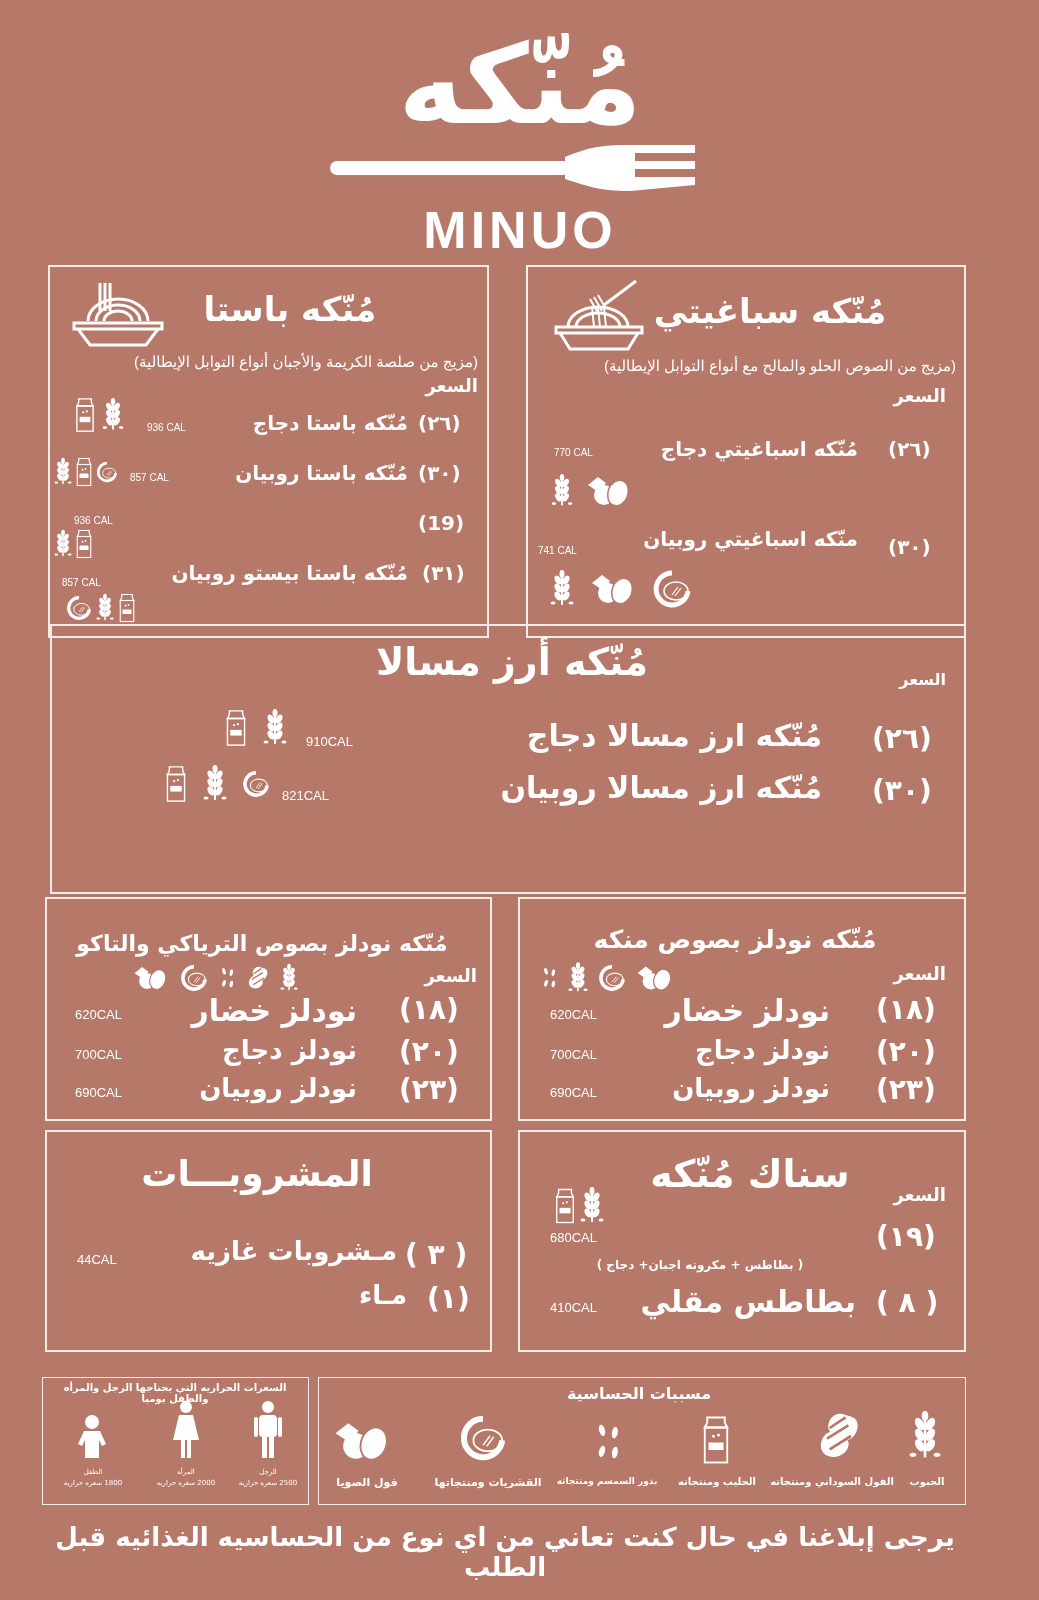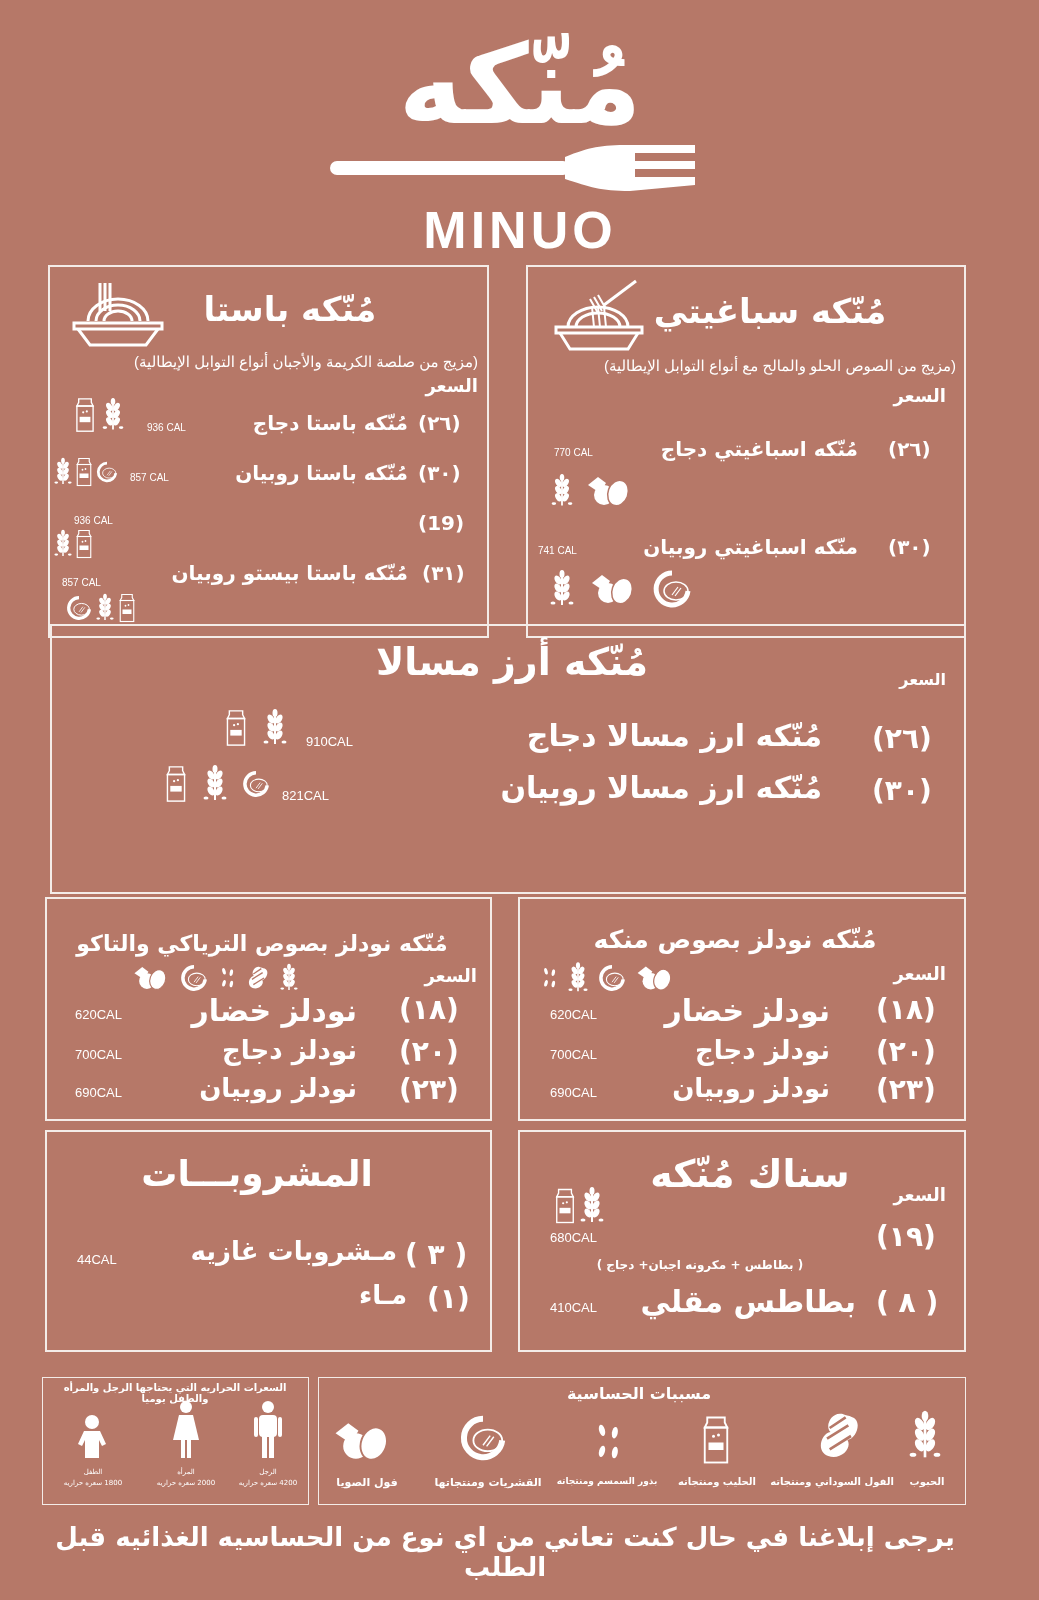--- a/index.html
+++ b/index.html
@@ -194,21 +194,21 @@
   <div class="icons" style="left:22px;top:206px;gap:10px;">
     <svg width="24" height="36">
         <use href="#s-wheat"></use>
       </svg>
     <svg width="48" height="36">
         <use href="#s-soy"></use>
       </svg>
   </div>
 
   <div class="abs price" style="left:360px;top:268px;">(٣٠)</div>
-  <div class="abs name rtl" style="left:60px;top:268px;width:270px;text-align:right;">منّكه اسباغيتي روبيان</div>
+  <div class="abs name rtl" style="left:60px;top:260px;width:270px;text-align:right;">منّكه اسباغيتي روبيان</div>
   <div class="abs cal" style="left:10px;top:278px;">741 CAL</div>
   <div class="icons" style="left:22px;top:302px;gap:14px;">
     <svg width="24" height="40">
         <use href="#s-wheat"></use>
       </svg>
     <svg width="48" height="36">
         <use href="#s-soy"></use>
       </svg>
     <svg width="44" height="40">
         <use href="#s-shrimp"></use>
@@ -346,21 +346,21 @@
   <svg class="abs" style="left:210px;top:22px;width:30px;height:60px;">
       <use href="#s-person-man"></use>
     </svg>
   <svg class="abs" style="left:128px;top:22px;width:30px;height:60px;">
       <use href="#s-person-woman"></use>
     </svg>
   <svg class="abs" style="left:34px;top:36px;width:30px;height:46px;">
       <use href="#s-person-child"></use>
     </svg>
   <div class="abs rtl" style="left:185px;top:90px;width:80px;font-size:7px;text-align:center;">الرجل</div>
-  <div class="abs rtl" style="left:185px;top:101px;width:80px;font-size:7px;text-align:center;">4200 سعره حراريه</div>
+  <div class="abs rtl" style="left:185px;top:101px;width:80px;font-size:7px;text-align:center;">2500 سعره حراريه</div>
   <div class="abs rtl" style="left:103px;top:90px;width:80px;font-size:7px;text-align:center;">المرأه</div>
   <div class="abs rtl" style="left:103px;top:101px;width:80px;font-size:7px;text-align:center;">2000 سعره حراريه</div>
   <div class="abs rtl" style="left:10px;top:90px;width:80px;font-size:7px;text-align:center;">الطفل</div>
   <div class="abs rtl" style="left:10px;top:101px;width:80px;font-size:7px;text-align:center;">1800 سعره حراريه</div>
 </div>
 
 <div class="box" style="left:318px;top:1377px;width:648px;height:128px;border-width:1.5px;">
   <div class="abs rtl" style="left:220px;top:6px;width:200px;font-size:16px;font-weight:bold;text-align:center;">مسببات الحساسية</div>
 
   <svg class="abs" style="left:590px;top:30px;width:32px;height:56px;">

